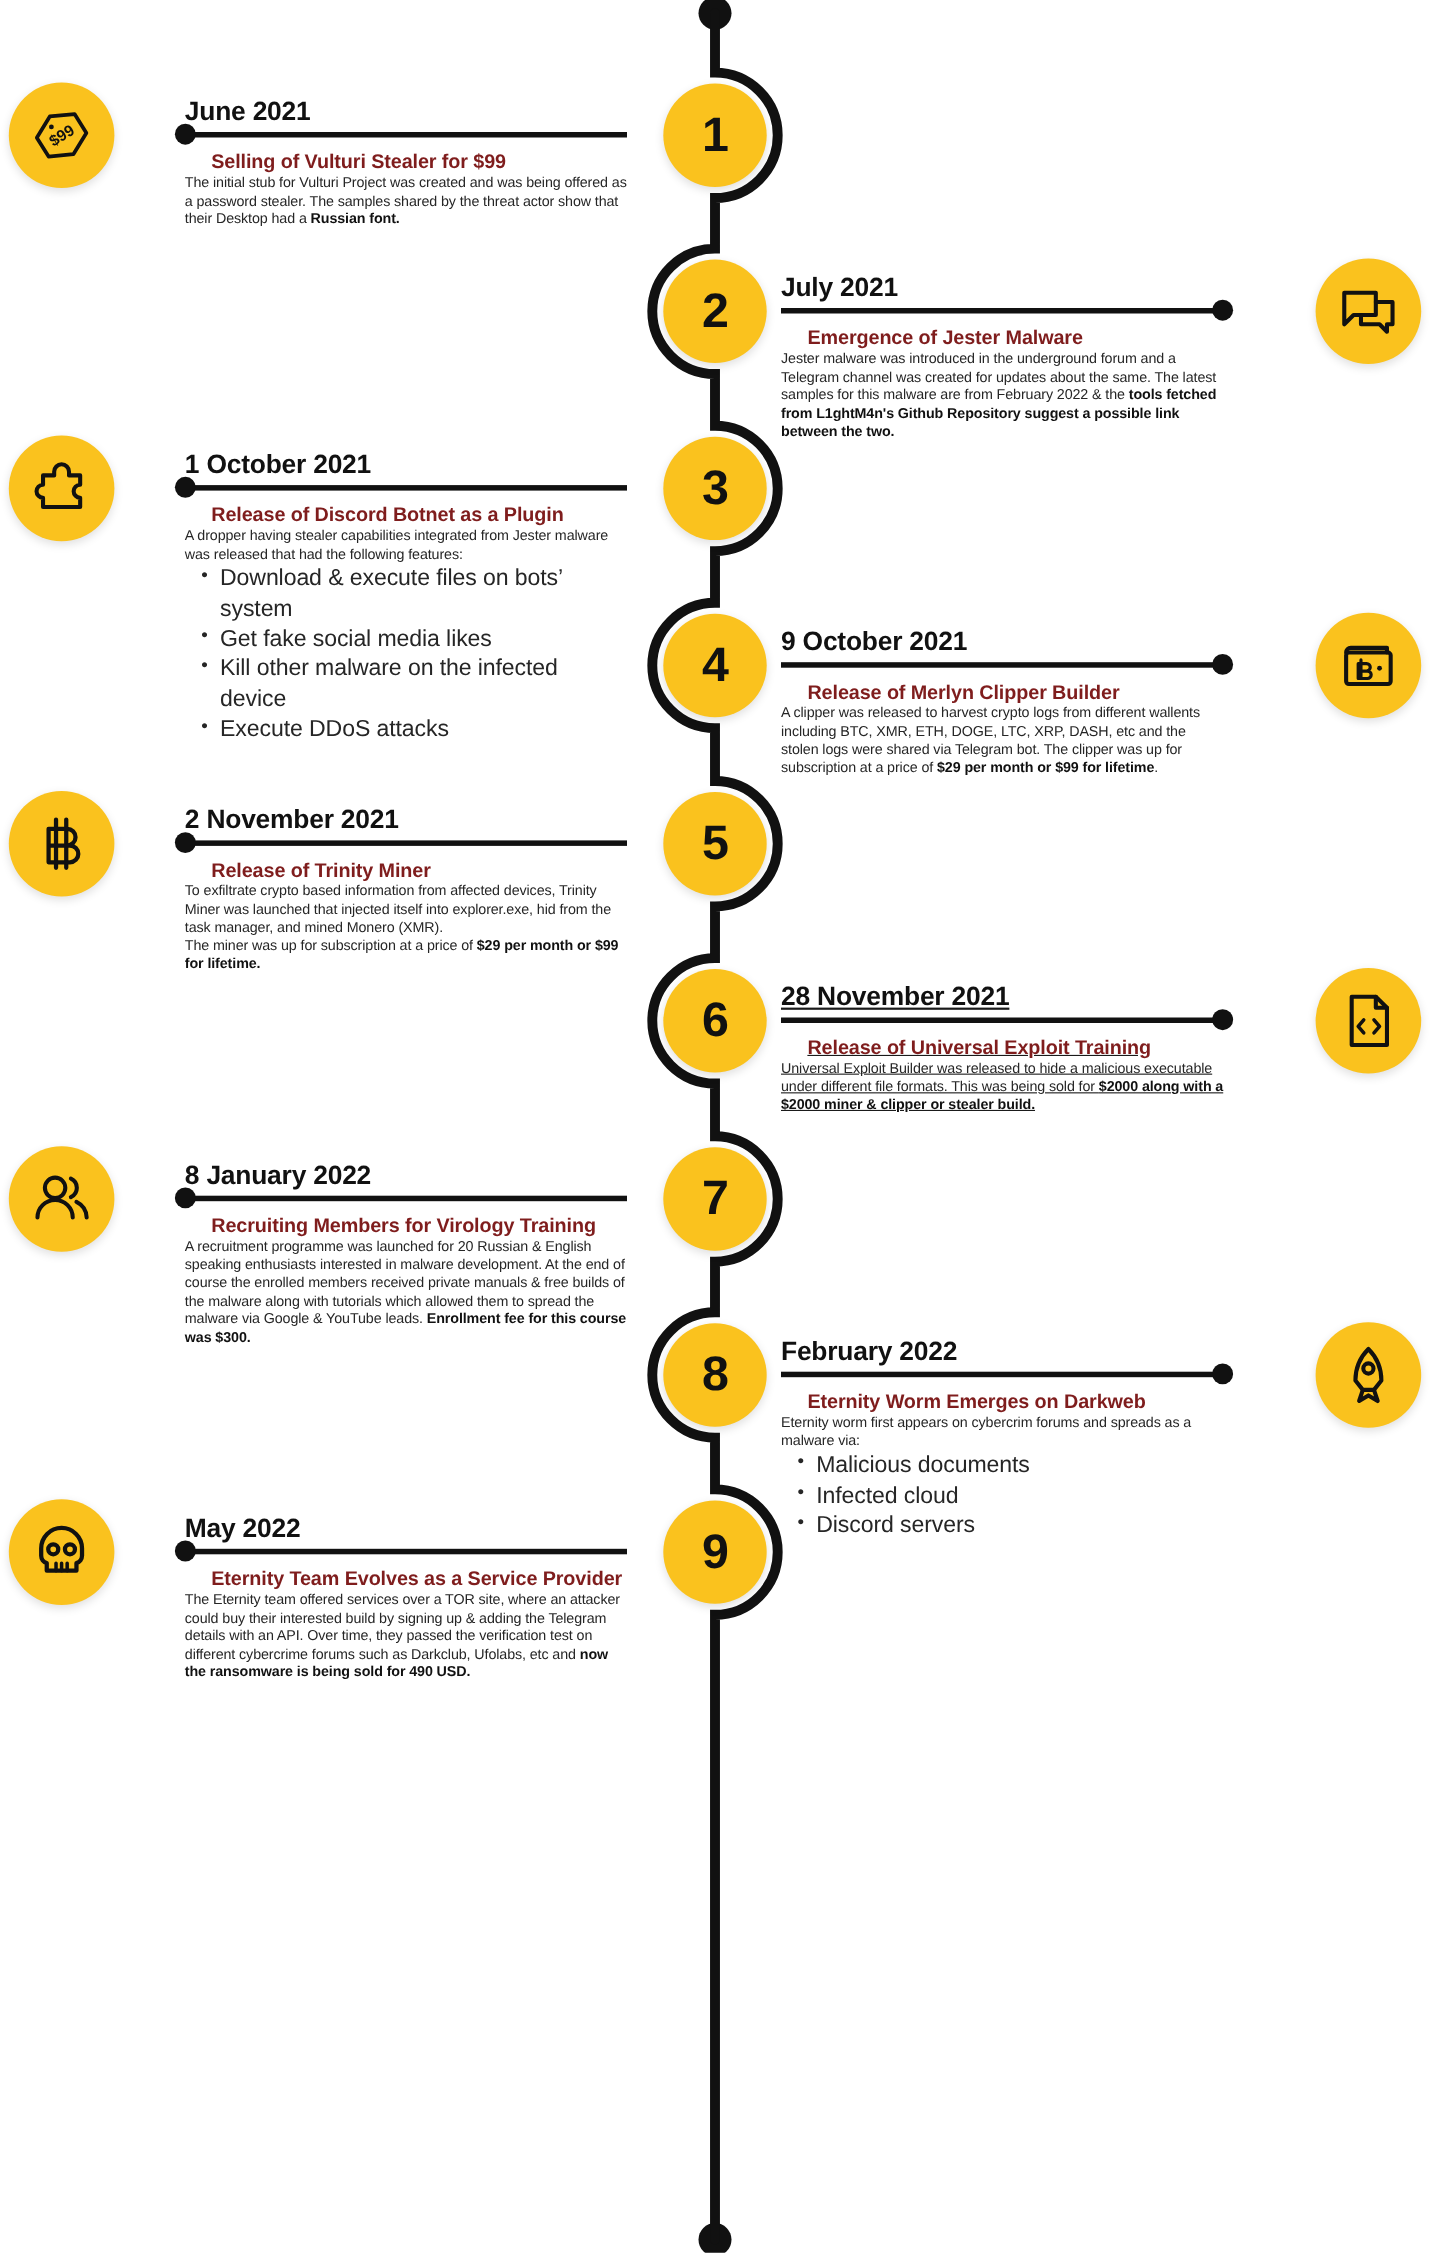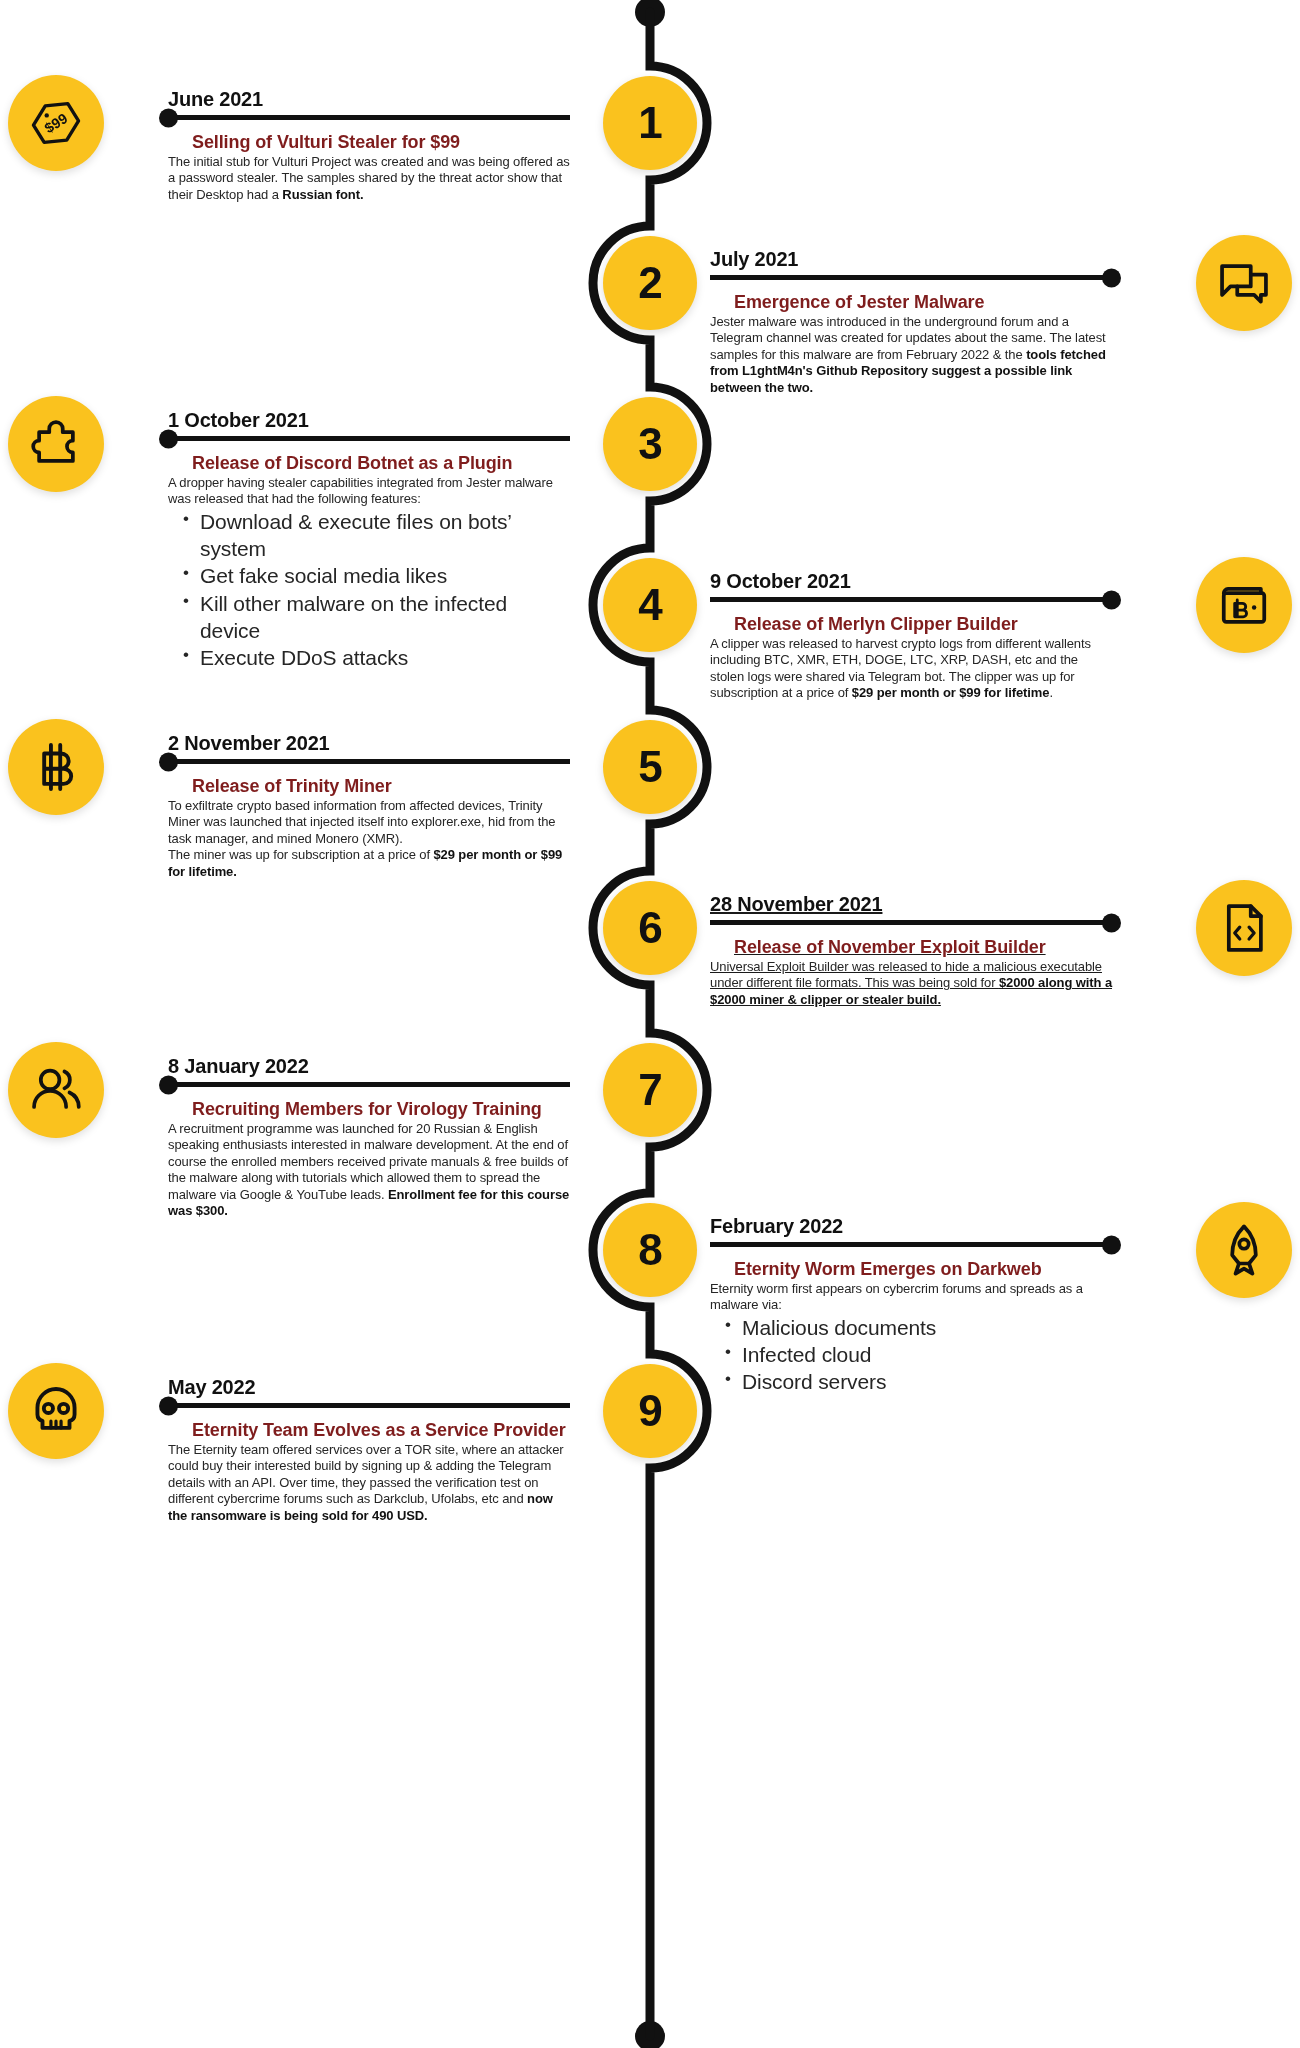--- a/index.html
+++ b/index.html
@@ -77,21 +77,21 @@
 
   
   .content {
     position: absolute;
     width: 402px;
   }
   .row.left  .content { left: 168px; text-align: left; }
   .row.right .content { left: 710px; text-align: left; }
 
   .date {
-    font-size: 20px;
+    font-size: 24px;
     font-weight: 700;
     color: #111111;
     line-height: 1.15;
     margin-bottom: 4px;
     letter-spacing: -0.2px;
   }
 
   
   .rule {
     position: relative;
@@ -264,21 +264,21 @@
           <svg viewBox="0 0 64 64" fill="none" stroke="#111" stroke-width="4.4" stroke-linejoin="round" stroke-linecap="round">
             <path d="M14 6 H40 L52 18 V58 H14 Z"></path>
             <path d="M40 6 V18 H52"></path>
             <path d="M27 31 L21 38 L27 45 M38 31 L44 38 L38 45" stroke-width="3.8"></path>
           </svg>
         </span>
       </div>
       <div class="content" style="top: 893px; text-decoration: underline;">
         <div class="date">28 November 2021</div>
         <div class="rule"></div>
-        <div class="title">Release of November Exploit Builder</div>
+        <div class="title">Release of Universal Exploit Training</div>
         <div class="body">Universal Exploit Builder was released to hide a malicious executable under different file formats. This was being sold for <b>$2000 along with a $2000 miner &amp; clipper or stealer build.</b></div>
       </div>
     </div>
     <div class="row left" style="top: 0px;">
       <div class="node" style="top: 1043px;">7</div>
       <div class="icon-badge" style="top: 1042px;">
         <span>
           <svg viewBox="0 0 64 64" fill="none" stroke="#111" stroke-width="4.4" stroke-linejoin="round" stroke-linecap="round">
             <circle cx="25" cy="20" r="11"></circle>
             <path d="M6 52 a19 19 0 0 1 38 0"></path>

